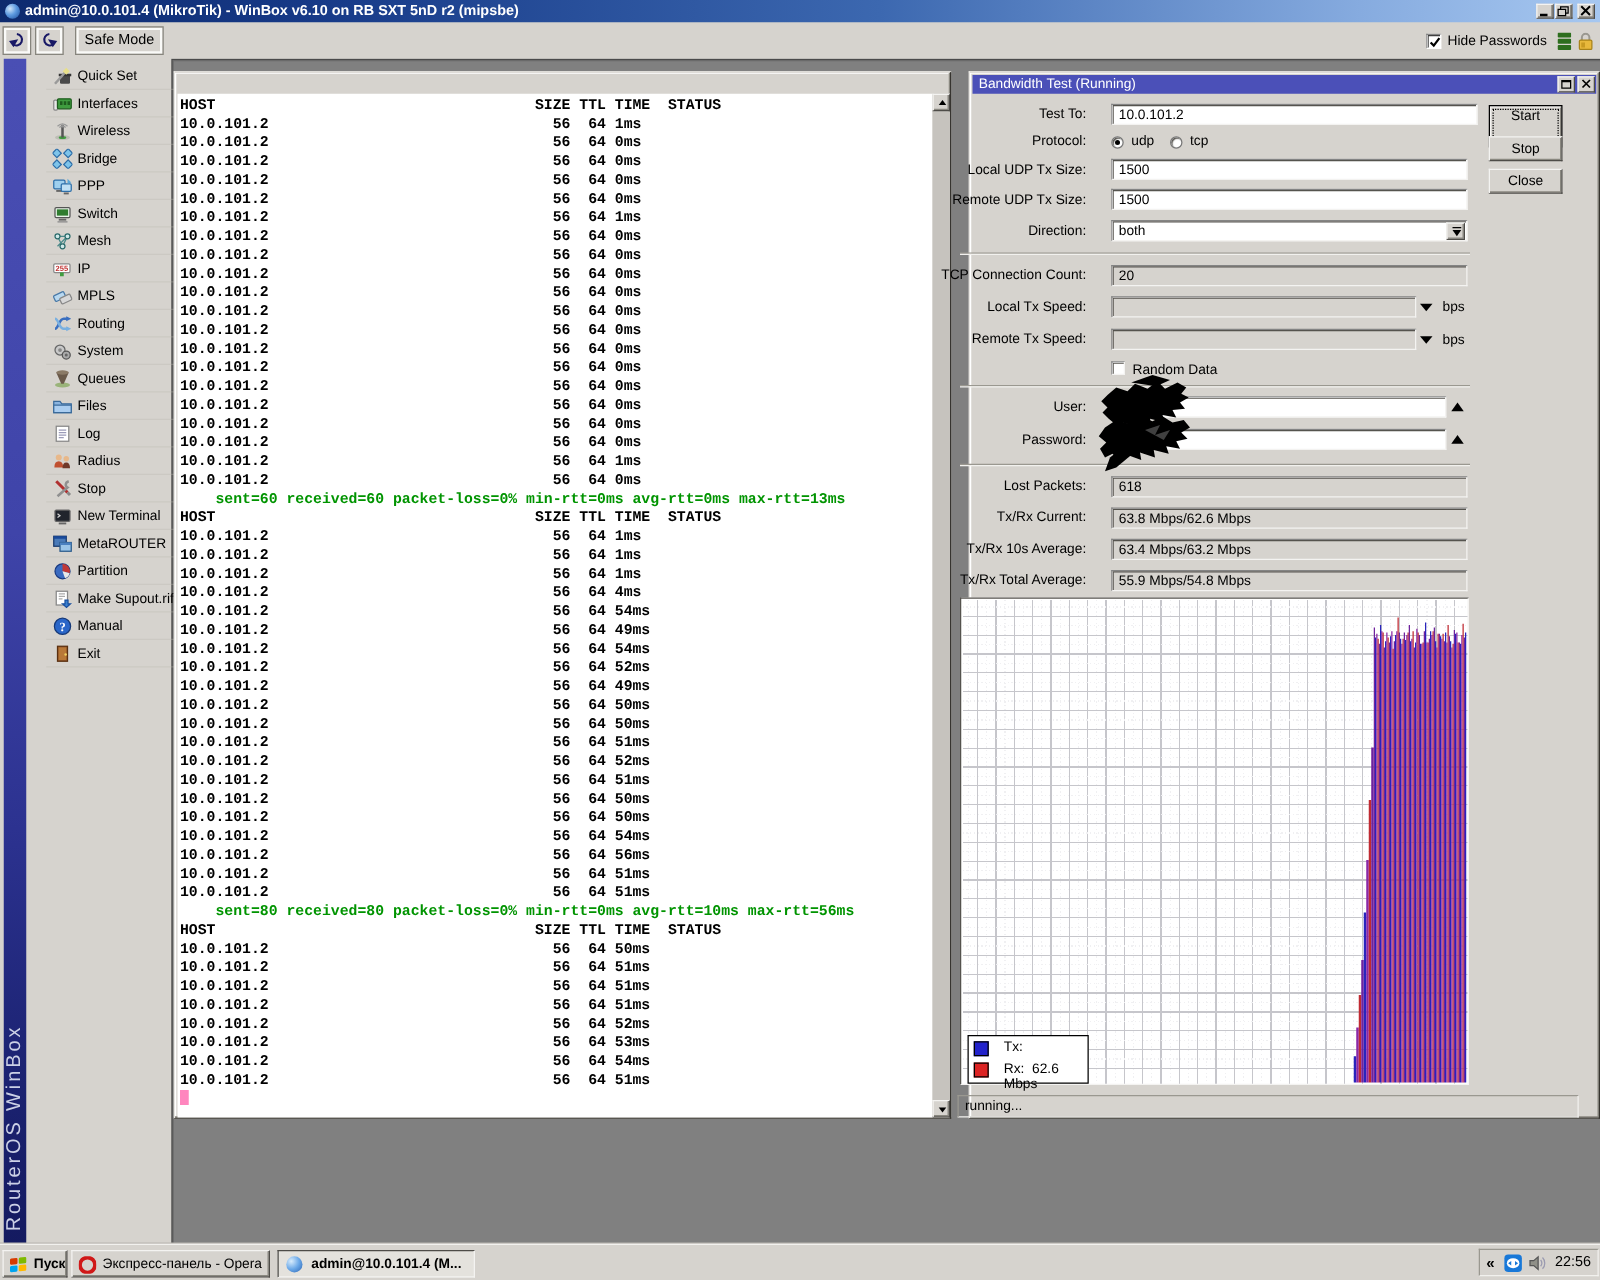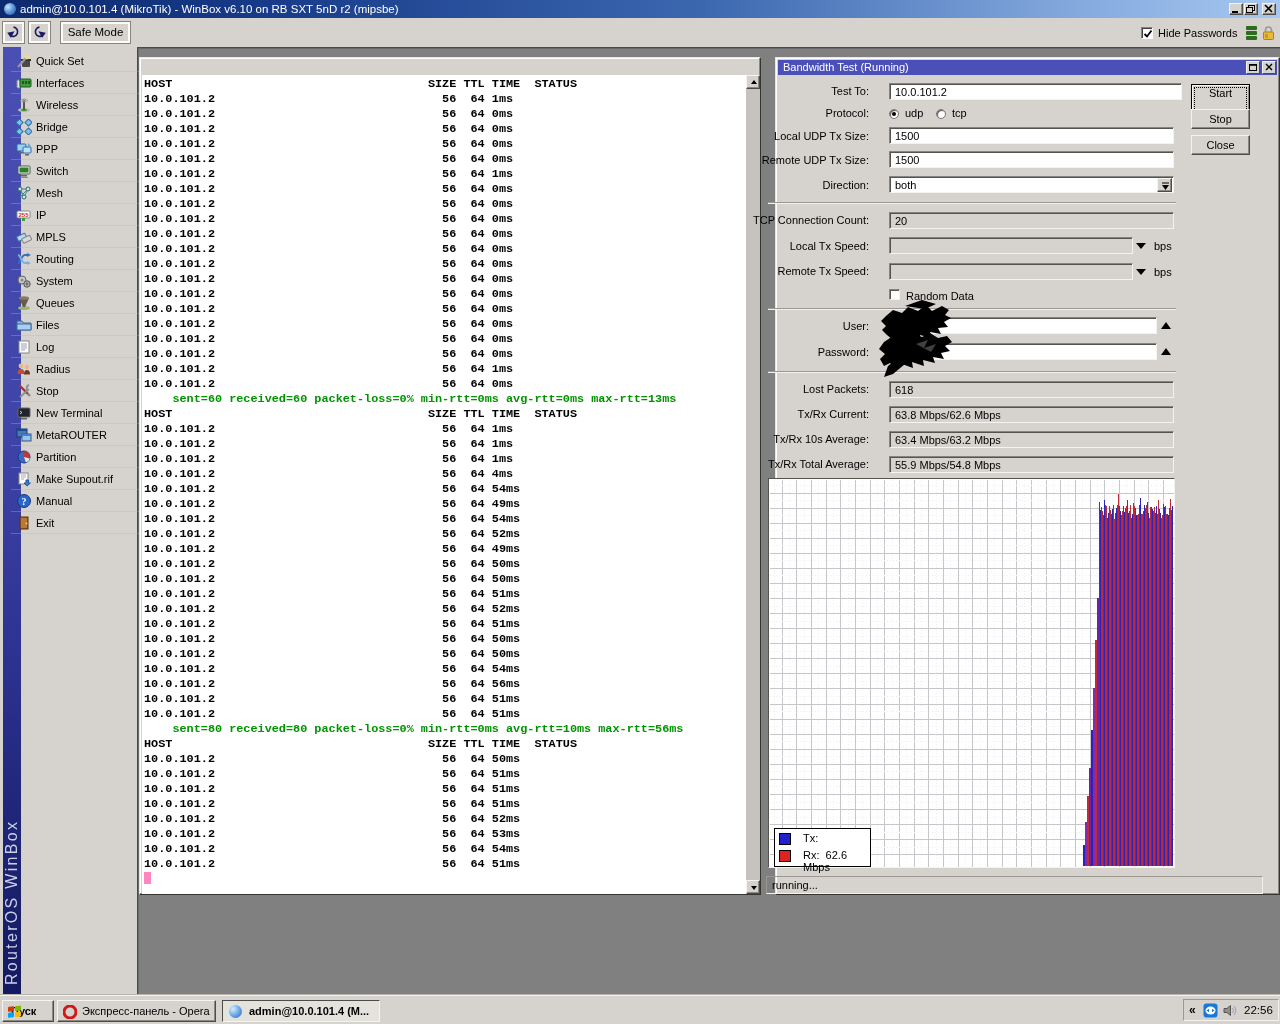--- a/index.html
+++ b/index.html
@@ -1,30 +1,30 @@
 <!DOCTYPE html>
 <html><head><meta charset="utf-8"><style>
 *{margin:0;padding:0;box-sizing:border-box}
 html,body{width:1280px;height:1024px;overflow:hidden}
 body{position:relative;background:#d6d3ce;font-family:"Liberation Sans",sans-serif;font-size:11px;color:#000}
 
-#tb{position:absolute;left:0;top:0;width:1280px;height:18px;background:linear-gradient(90deg,#0d2a6e 0%,#173a88 20%,#3c68b0 55%,#86abdf 85%,#a6c7f0 100%);color:#fff;font-weight:normal;font-size:11.5px;line-height:18px}
+#tb{position:absolute;left:0;top:0;width:1280px;height:18px;background:linear-gradient(90deg,#0d2a6e 0%,#173a88 20%,#3c68b0 55%,#86abdf 85%,#a6c7f0 100%);color:#fff;font-weight:bold;font-size:11.5px;line-height:18px}
 #tb .ttl{position:absolute;left:20px;top:0}
 #tbico{position:absolute;left:4px;top:3px;width:12px;height:12px;border-radius:50%;background:radial-gradient(circle at 4px 4px,#cfe4f8,#5d9ae0 45%,#1a4a9a)}
 .wbtn{position:absolute;width:14px;height:12px;background:#d6d3ce;border:1px solid;border-color:#f4f3f1 #4e4c48 #4e4c48 #f4f3f1;box-shadow:inset -1px -1px 0 #8a8880;font-size:9px;line-height:10px;text-align:center;color:#000}
 
 #toolbar{position:absolute;left:0;top:18px;width:1280px;height:29px;background:#d6d3ce}
 .tbtn{position:absolute;background:#d6d3ce;border:1px solid #87857d;box-shadow:inset 0 0 0 2px #fafaf8;text-align:center}
 #hpcb{position:absolute;left:1141px;top:27px;width:12px;height:12px;background:#fff;border:1px solid;border-color:#848484 #fff #fff #848484;box-shadow:inset 1px 1px 0 #404040}
 #hpcb svg{position:absolute;left:1px;top:1px}
 
 #side{position:absolute;left:0;top:47px;width:137px;height:948px;background:#d6d3ce}
 #strip{position:absolute;left:3px;top:0;width:18px;height:948px;background:linear-gradient(180deg,#4a4fb4 0%,#3f44a9 40%,#2c3290 65%,#1c2373 85%,#141a60 100%)}
 #vtxt{position:absolute;left:3px;top:938px;transform:rotate(-90deg);transform-origin:0 0;color:#cbd0e6;font-size:16px;white-space:nowrap;letter-spacing:2.3px}
-#menu{position:absolute;left:11px;top:3px;width:140px}
+#menu{position:absolute;left:37px;top:3px;width:140px}
 .mi{position:relative;height:22px;border-bottom:1px solid rgba(185,182,175,.35)}
 .mic{position:absolute;left:5px;top:3px;width:16px;height:16px}
 .ml{position:absolute;left:25px;top:5px;font-size:11px}
 .marr{position:absolute;right:5px;top:7px;width:0;height:0;border-left:5px solid #8a8880;border-top:4px solid transparent;border-bottom:4px solid transparent}
 
 #mdi{position:absolute;left:137px;top:47px;width:1143px;height:948px;background:#808080;box-shadow:inset 1px 1px 0 #4a4a4a,inset 2px 2px 0 #6a6a6a}
 
 .win{position:absolute;background:#d6d3ce;border:1px solid;border-color:#e8e6e2 #36342f #36342f #e8e6e2;box-shadow:inset -1px -1px 0 #8a8880,inset 1px 1px 0 #fff}
 .wt{position:absolute;left:2px;top:2px;right:2px;height:15px;color:#fff;font-size:11px;line-height:15px;padding-left:5px}
 .wt .wbt{position:absolute;top:1px;width:14px;height:13px;background:#d6d3ce;border:1px solid;border-color:#f4f3f1 #4e4c48 #4e4c48 #f4f3f1;text-align:center}
@@ -643,21 +643,21 @@
 </svg>
 <div id="legend">
 <div class="sq" style="top:4px;background:#2222cc"></div>
     <div class="lt" style="top:3px">Tx:</div>
 <div class="sq" style="top:21px;background:#dd2222"></div>
     <div class="lt" style="top:20px">Rx:&nbsp; 62.6 Mbps</div>
 </div>
 <div id="dstatus">running...</div>
 
 <div id="task">
-<div class="task-btn" style="left:2px;width:52px;font-weight:bold;padding-left:8px">
+<div class="task-btn" style="left:2px;width:52px;font-weight:bold;padding-left:24px">
 <svg style="position:absolute;left:4px;top:3px" width="16" height="15">
         <g transform="skewY(-6)">
           <rect x="1" y="3" width="6" height="5" rx="1" fill="#d83b01"></rect>
           <rect x="8" y="3" width="6" height="5" rx="1" fill="#7fba00"></rect>
           <rect x="1" y="9" width="6" height="5" rx="1" fill="#00a4ef"></rect>
           <rect x="8" y="9" width="6" height="5" rx="1" fill="#ffb900"></rect>
         </g>
       </svg>Пуск</div>
 <div class="task-btn" style="left:57px;width:159px;padding-left:24px">
 <svg style="position:absolute;left:5px;top:4px" width="14" height="14">

